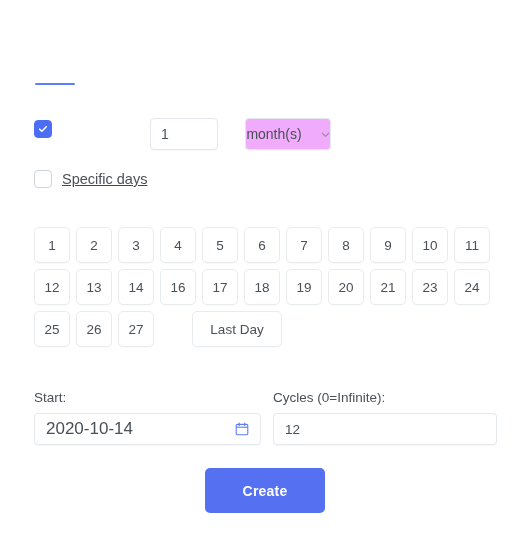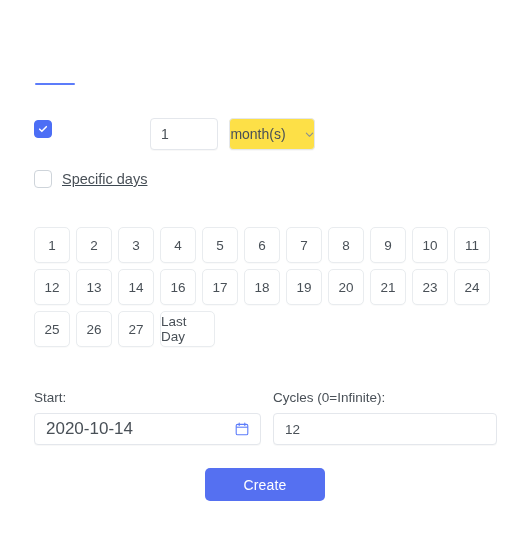--- a/index.html
+++ b/index.html
@@ -103,28 +103,28 @@
     font-family: "Liberation Sans", sans-serif;
     font-size: 14px;
     color: #495057;
     padding: 0 10px;
     outline: none;
     box-shadow: 0 1px 1px rgba(0,0,0,0.03);
   }
 
   .unit-select {
     position: absolute;
-    left: 229px;
+    left: 245px;
     top: 118px;
     width: 86px;
     height: 32px;
     box-sizing: border-box;
     border: 1px solid #e4e7ec;
     border-radius: 4px;
-    background: #fde047;
+    background: #f0abfc;
     display: flex;
     align-items: center;
     justify-content: center;
     gap: 19px;
     cursor: pointer;
     box-shadow: 0 1px 1px rgba(0,0,0,0.03);
   }
   .unit-select .unit-text {
     font-size: 14px;
     color: #495057;
@@ -155,21 +155,22 @@
     display: flex;
     align-items: center;
     justify-content: center;
     font-size: 13.5px;
     color: #495057;
     cursor: pointer;
     box-shadow: 0 1px 1px rgba(0,0,0,0.025);
     user-select: none;
   }
   .day-chip.wide {
-    width: 55px;
+    width: 90px;
+    margin-left: 32px;
   }
 
   
   .field-label {
     position: absolute;
     font-size: 13.5px;
     color: #495057;
     white-space: nowrap;
   }
   .field-label.start { left: 34px; top: 390px; }
@@ -221,29 +222,30 @@
     outline: none;
     box-shadow: 0 1px 1px rgba(0,0,0,0.03);
   }
 
   
   .create-btn {
     position: absolute;
     left: 205px;
     top: 468px;
     width: 120px;
-    height: 33px;
+    height: 45px;
     border: none;
     border-radius: 5px;
     background: #5570f1;
     color: #ffffff;
     font-family: "Liberation Sans", sans-serif;
     font-size: 14px;
     cursor: pointer;
     letter-spacing: 0.2px;
+    font-weight: bold;
   }
 </style>
 </head>
 <body>
 
 <div class="card">
 
   <div class="title-underline"></div>
 
   <div class="check-row repeat">

